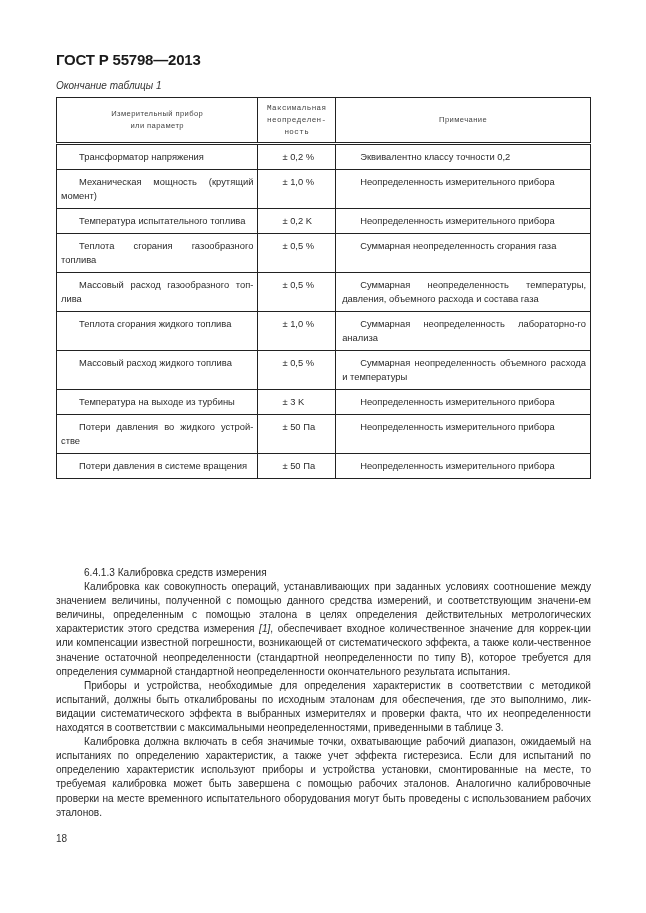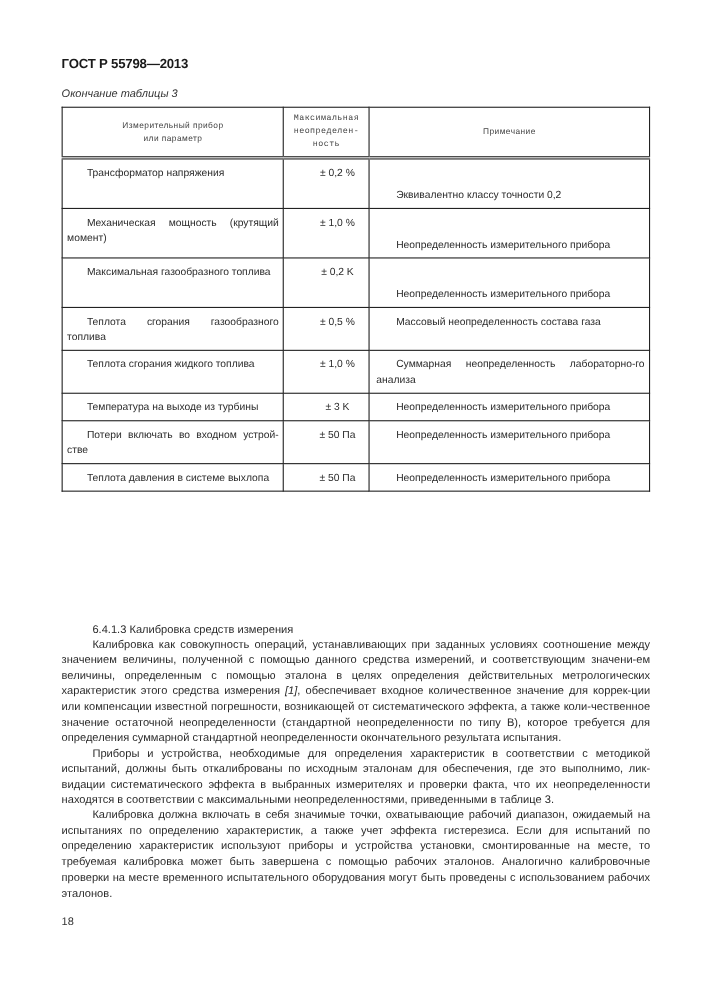--- a/index.html
+++ b/index.html
@@ -1,41 +1,41 @@
 <!DOCTYPE html>
 <html><head>
 <meta charset="utf-8">
 <style>
   html, body { margin: 0; padding: 0; background: #ffffff; }
   body { width: 646px; height: 913px; position: relative; overflow: hidden;
          font-family: "Liberation Sans", sans-serif; color: #2a2a2a; }
-  .doc-code { position: absolute; left: 56px; top: 51px; font-size: 12px; font-weight: bold; color: #1a1a1a; letter-spacing: -0.2px; }
+  .doc-code { position: absolute; left: 56px; top: 51px; font-size: 15px; font-weight: bold; color: #1a1a1a; letter-spacing: -0.2px; }
   .table-caption { position: absolute; left: 56px; top: 80px; font-size: 10px; font-style: italic; color: #333; }
   table.spec { position: absolute; left: 56px; top: 97px; width: 535px; border-collapse: collapse; font-size: 9.4px; color: #2b2b2b; }
   table.spec td, table.spec th { border: 1px solid #222; vertical-align: top; padding: 0; }
   table.spec th { font-weight: normal; font-size: 7.6px; letter-spacing: 0.4px; text-align: center; vertical-align: middle; color: #444; line-height: 12px; }
   table.spec thead th { border-bottom: 3px double #222; height: 44px; }
   .c1 { width: 202px; }
   .c2 { width: 77px; font-family: Liberation Mono, monospace; }
   .c3 { width: 256px; }
   td .cell { padding: 5px 4px 5px 4px; line-height: 14px; min-height: 14px; }
   td.name .cell { text-indent: 18px; text-align: justify; }
-  td.val .cell { text-align: center; padding-left: 24px; }
+  td.val .cell { text-align: left; padding-left: 24px; }
   td.note .cell { text-indent: 18px; padding-left: 6px; padding-right: 4px; text-align: justify; }
-  td.note .cell.flush { text-indent: 0; padding-left: 24px; margin-top: 20px; }
+  td.note .cell.flush { text-indent: 0; padding-left: 24px; }
   .body-text { position: absolute; left: 56px; top: 566px; width: 535px; font-size: 10.1px; line-height: 14.1px; color: #2a2a2a; text-align: justify; }
   .body-text p { margin: 0; text-indent: 28px; }
   .body-text .italic { font-style: italic; }
   .page-number { position: absolute; left: 56px; top: 833px; font-size: 10px; color: #333; }
 </style>
 </head>
 <body>
 
 <div class="doc-code">ГОСТ Р 55798—2013</div>
-<div class="table-caption">Окончание таблицы 3</div>
+<div class="table-caption">Окончание таблицы 1</div>
 
 <table class="spec">
   <thead>
     <tr>
       <th class="c1">
         <div>Измерительный прибор</div>
         <div>или параметр</div>
       </th>
       <th class="c2">
         <div>Максимальная</div>
@@ -65,76 +65,98 @@
         </td>
       <td class="val">
           <div class="cell">± 1,0 %</div>
         </td>
       <td class="note">
           <div class="cell flush">Неопределенность измерительного прибора</div>
         </td>
     </tr>
     <tr>
       <td class="name">
-          <div class="cell">Максимальная газообразного топлива</div>
+          <div class="cell">Температура испытательного топлива</div>
         </td>
       <td class="val">
           <div class="cell">± 0,2 K</div>
         </td>
       <td class="note">
           <div class="cell flush">Неопределенность измерительного прибора</div>
         </td>
     </tr>
     <tr>
       <td class="name">
           <div class="cell">Теплота сгорания газообразного топлива</div>
         </td>
       <td class="val">
           <div class="cell">± 0,5 %</div>
         </td>
       <td class="note">
-          <div class="cell">Массовый неопределенность состава газа</div>
+          <div class="cell">Суммарная неопределенность сгорания газа</div>
+        </td>
+    </tr>
+    <tr>
+      <td class="name">
+          <div class="cell">Массовый расход газообразного топ-лива</div>
+        </td>
+      <td class="val">
+          <div class="cell">± 0,5 %</div>
+        </td>
+      <td class="note">
+          <div class="cell">Суммарная неопределенность температуры, давления, объемного расхода и состава газа</div>
         </td>
     </tr>
     <tr>
       <td class="name">
           <div class="cell">Теплота сгорания жидкого топлива</div>
         </td>
       <td class="val">
           <div class="cell">± 1,0 %</div>
         </td>
       <td class="note">
           <div class="cell">Суммарная неопределенность лабораторно-го анализа</div>
         </td>
     </tr>
     <tr>
       <td class="name">
+          <div class="cell">Массовый расход жидкого топлива</div>
+        </td>
+      <td class="val">
+          <div class="cell">± 0,5 %</div>
+        </td>
+      <td class="note">
+          <div class="cell">Суммарная неопределенность объемного расхода и температуры</div>
+        </td>
+    </tr>
+    <tr>
+      <td class="name">
           <div class="cell">Температура на выходе из турбины</div>
         </td>
       <td class="val">
           <div class="cell">± 3 K</div>
         </td>
       <td class="note">
           <div class="cell">Неопределенность измерительного прибора</div>
         </td>
     </tr>
     <tr>
       <td class="name">
-          <div class="cell">Потери включать во входном устрой-стве</div>
+          <div class="cell">Потери давления во жидкого устрой-стве</div>
         </td>
       <td class="val">
           <div class="cell">± 50 Па</div>
         </td>
       <td class="note">
           <div class="cell">Неопределенность измерительного прибора</div>
         </td>
     </tr>
     <tr>
       <td class="name">
-          <div class="cell">Теплота давления в системе выхлопа</div>
+          <div class="cell">Потери давления в системе вращения</div>
         </td>
       <td class="val">
           <div class="cell">± 50 Па</div>
         </td>
       <td class="note">
           <div class="cell">Неопределенность измерительного прибора</div>
         </td>
     </tr>
   </tbody>
 </table>

